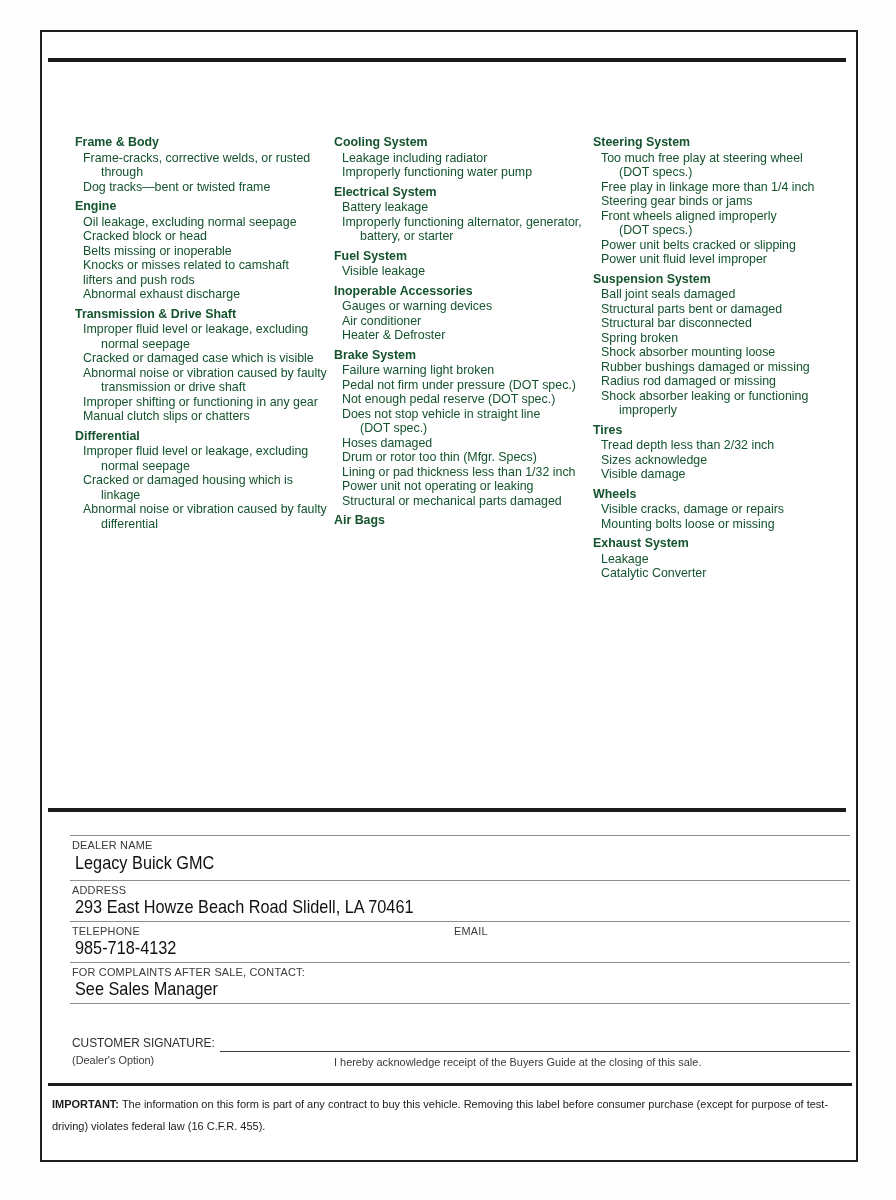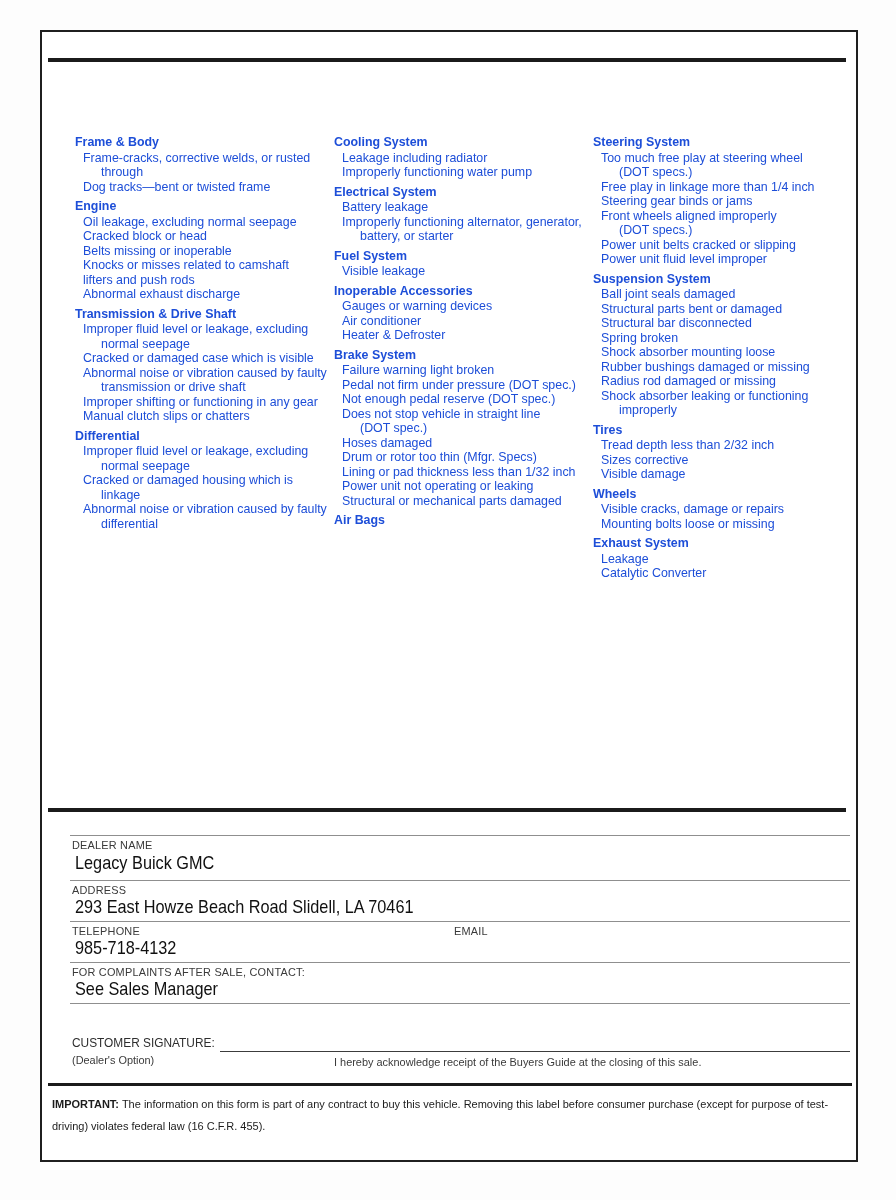--- a/index.html
+++ b/index.html
@@ -16,21 +16,21 @@
     background:#ffffff;
     border:2px solid #1f1f1f;
   }
   .rule { position:absolute; background:#1b1b1b; height:4px; }
   .rule-top { left:6px; top:26px; width:798px; }
   .rule-mid { left:6px; top:776px; width:798px; }
   .rule-bottom { left:6px; top:1051px; width:804px; height:3px; }
 
   .intro { position:absolute; left:33px; top:60px; font-size:13px; color:#2b2b2b; }
 
-  .col { position:absolute; top:103px; font-size:12.4px; line-height:14.5px; color:#1d4ed8; }
+  .col { position:absolute; top:103px; font-size:12.4px; line-height:14.5px; color:#14532d; }
   .col1 { left:33px;  width:258px; }
   .col2 { left:292px; width:256px; }
   .col3 { left:551px; width:260px; }
   .sec-heading { font-weight:bold; margin-top:5px; margin-bottom:1px; white-space:nowrap; }
   .col > .sec-heading:first-child { margin-top:0; }
   .defect-line { white-space:nowrap; }
   .indent-1 { padding-left:8px; }
   .indent-2 { padding-left:26px; }
 
   .fline { position:absolute; left:28px; width:780px; height:0; border-top:1.5px solid #8f8f8f; }
@@ -132,21 +132,21 @@
       <div class="defect-line indent-1">Structural parts bent or damaged</div>
       <div class="defect-line indent-1">Structural bar disconnected</div>
       <div class="defect-line indent-1">Spring broken</div>
       <div class="defect-line indent-1">Shock absorber mounting loose</div>
       <div class="defect-line indent-1">Rubber bushings damaged or missing</div>
       <div class="defect-line indent-1">Radius rod damaged or missing</div>
       <div class="defect-line indent-1">Shock absorber leaking or functioning</div>
       <div class="defect-line indent-2">improperly</div>
       <div class="sec-heading">Tires</div>
       <div class="defect-line indent-1">Tread depth less than 2/32 inch</div>
-      <div class="defect-line indent-1">Sizes corrective</div>
+      <div class="defect-line indent-1">Sizes acknowledge</div>
       <div class="defect-line indent-1">Visible damage</div>
       <div class="sec-heading">Wheels</div>
       <div class="defect-line indent-1">Visible cracks, damage or repairs</div>
       <div class="defect-line indent-1">Mounting bolts loose or missing</div>
       <div class="sec-heading">Exhaust System</div>
       <div class="defect-line indent-1">Leakage</div>
       <div class="defect-line indent-1">Catalytic Converter</div>
     </div>
 
   <div class="rule rule-mid"></div>

